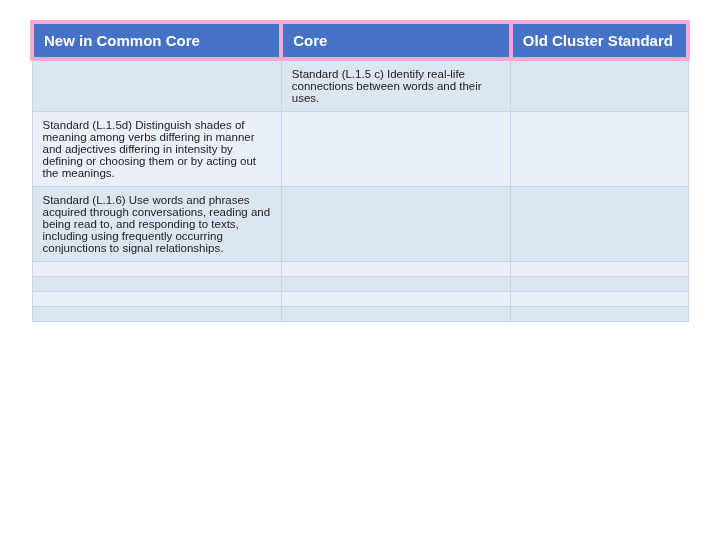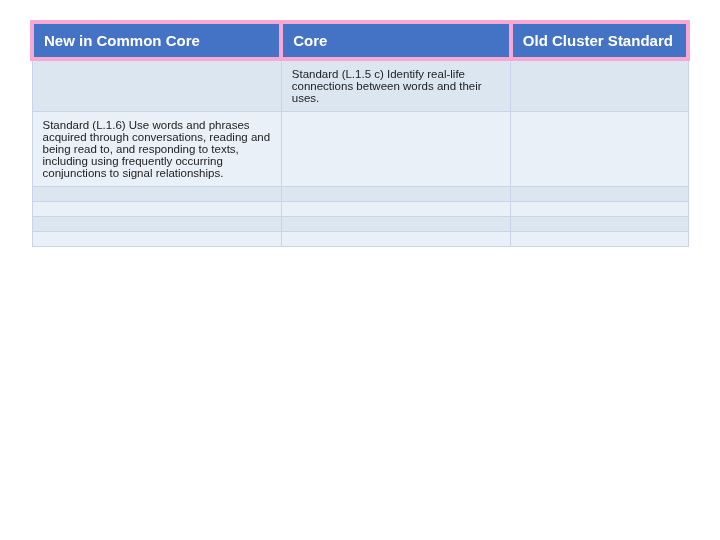--- a/index.html
+++ b/index.html
@@ -79,20 +79,25 @@
         <th>Old Cluster Standard</th>
       </tr>
     </thead>
     <tbody id="table-body">
     <tr>
           <td></td>
           <td>Standard (L.1.5 c) Identify real-life connections between words and their uses.</td>
           <td></td>
         </tr>
         <tr>
+          <td>Standard (L.1.5d) Distinguish shades of meaning among verbs differing in manner  and adjectives differing in intensity by defining or choosing them or by acting out the meanings.</td>
+          <td></td>
+          <td></td>
+        </tr>
+        <tr>
           <td>Standard (L.1.6) Use words and phrases acquired through conversations, reading and being read to, and responding to texts, including using frequently occurring conjunctions to signal relationships.</td>
           <td></td>
           <td></td>
         </tr>
         <tr>
           <td></td>
           <td></td>
           <td></td>
         </tr>
         <tr>

